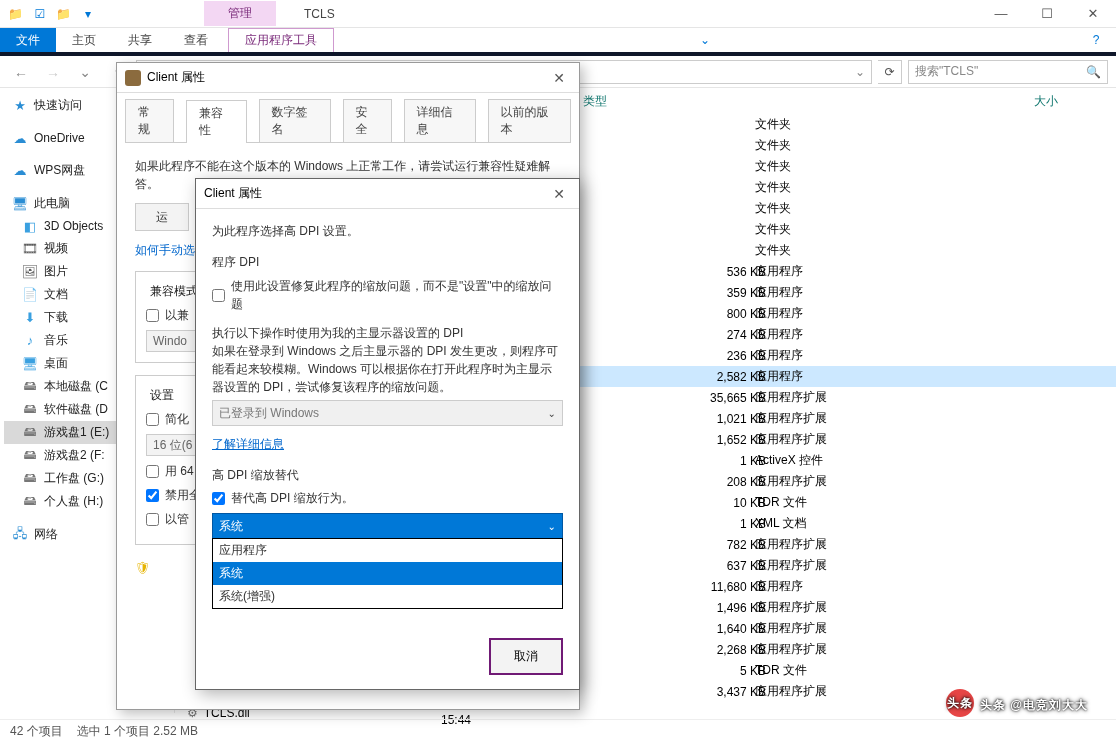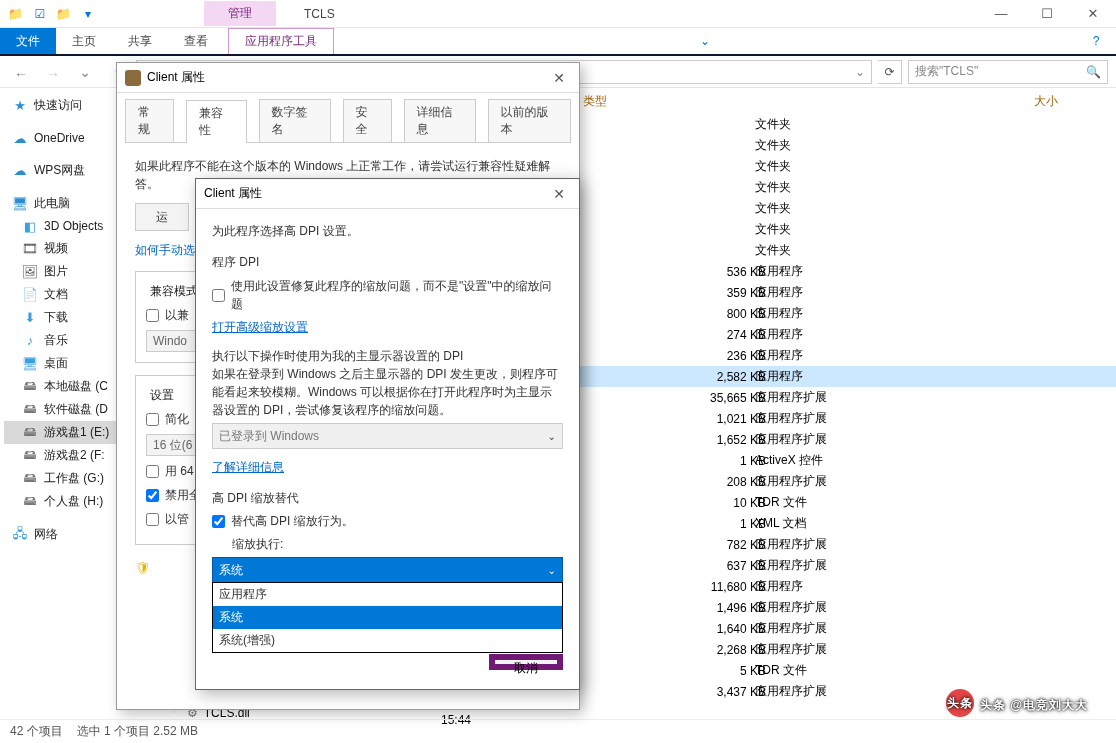--- a/index.html
+++ b/index.html
@@ -8,21 +8,21 @@
 
 .titlebar { height: 28px; display: flex; align-items: center; background: #fff; border-bottom: 1px solid #e5e5e5; }
 .titlebar .qat { display: flex; gap: 4px; padding: 0 6px; }
 .titlebar .qat .ico { width: 20px; height: 20px; display: flex; align-items: center; justify-content: center; color: #0078d7; font-size: 12px; }
 .titlebar .manage-box { background: #f3d7f3; color: #7a2a7a; padding: 4px 24px; margin-left: 100px; font-size: 12px; }
 .titlebar .title-text { margin-left: 28px; font-size: 12px; color: #444; }
 .titlebar .ctrls { margin-left: auto; display: flex; }
 .titlebar .ctrls .btn { width: 46px; height: 28px; display: flex; align-items: center; justify-content: center; color: #555; font-size: 13px; }
 
 
-.ribbon { height: 28px; display: flex; align-items: stretch; border-bottom: 2px solid #0f172a; background: #fff; }
+.ribbon { height: 28px; display: flex; align-items: stretch; border-bottom: 4px solid #0f172a; background: #fff; }
 .ribbon .tab { padding: 0 16px; display: flex; align-items: center; color: #444; }
 .ribbon .tab.file { background: #0078d7; color: #fff; }
 .ribbon .tab.apptools { border: 1px solid #cf99cf; border-bottom: none; color: #7a2a7a; margin-left: 4px; }
 .ribbon .help-ico { margin-left: auto; width: 40px; display: flex; align-items: center; justify-content: center; color: #0078d7; }
 
 
 .navbar { height: 32px; display: flex; align-items: center; gap: 6px; padding: 4px 8px; border-bottom: 1px solid #e5e5e5; }
 .navbar .nav-btn { width: 26px; height: 26px; display: flex; align-items: center; justify-content: center; color: #888; font-size: 14px; }
 .navbar .addr { flex: 1; height: 24px; border: 1px solid #ccc; display: flex; align-items: center; padding: 0 6px; gap: 6px; position: relative; }
 .navbar .addr .crumb { color: #444; }
@@ -34,21 +34,21 @@
 
 .main { display: flex; height: 625px; }
 .sidebar { width: 175px; padding: 6px 4px; border-right: 1px solid #e9e9e9; overflow: hidden; }
 .sidebar .item { display: flex; align-items: center; gap: 6px; padding: 3px 6px 3px 18px; color: #222; white-space: nowrap; }
 .sidebar .item.top { padding-left: 8px; font-weight: normal; }
 .sidebar .item.sel { background: #d9d9d9; }
 .sidebar .ico { width: 16px; height: 16px; display: flex; align-items: center; justify-content: center; font-size: 13px; }
 .sidebar .sep { height: 10px; }
 
 .files { flex: 1; position: relative; }
-.filecols { display: flex; height: 26px; align-items: center; color: #a16207; }
+.filecols { display: flex; height: 26px; align-items: center; color: #0f766e; }
 .filecols .ch { padding: 0 8px; }
 .filecols .c-type { margin-left: 400px; }
 .filecols .c-size { margin-left: auto; margin-right: 50px; }
 .filerow { display: flex; align-items: center; height: 21px; padding-left: 6px; }
 .filerow .r-type { position: absolute; left: 580px; width: 100px; }
 .filerow .r-size { position: absolute; right: 350px; text-align: right; width: 80px; }
 .filerow.sel { background: #cce8ff; }
 
 
 .status { position: absolute; bottom: 0; left: 0; right: 0; height: 24px; display: flex; align-items: center; gap: 14px; padding: 0 10px; color: #555; border-top: 1px solid #eee; }
@@ -74,21 +74,21 @@
 .dlg-dpi .body { padding: 14px 16px; color: #333; }
 .dlg-dpi .section-title { font-size: 12px; margin: 10px 0 6px; }
 .dlg-dpi .indent { margin-left: 20px; line-height: 1.5; }
 .dlg-dpi .drop { height: 22px; border: 1px solid #7a7a7a; display: flex; align-items: center; padding: 12px 6px; justify-content: space-between; margin-top: 4px; background: #fff; }
 .dlg-dpi .drop.disabled { background: #f0f0f0; color: #777; border-color: #ccc; }
 .dlg-dpi .caret { font-size: 10px; color: #444; }
 .dlg-dpi .options { border: 1px solid #000; margin-top: -1px; }
 .dlg-dpi .opt { padding: 3px 6px; }
 .dlg-dpi .opt.sel { background: #0078d7; color: #fff; }
 .dlg-dpi .btns { position: absolute; bottom: 14px; right: 16px; }
-.dlg-dpi .btns button { width: 74px; height: 16px; border: 6px solid #701a75; background: #f3f3f3; font-family: Liberation Serif, serif; }
+.dlg-dpi .btns button { width: 74px; height: 37px; border: 2px solid #701a75; background: #f3f3f3; font-family: Liberation Serif, serif; }
 
 
 .watermark { position: absolute; right: 28px; bottom: 26px; font-size: 22px; color: #fff; text-shadow: 0 0 4px #000, 0 0 2px #000; font-weight: bold; letter-spacing: 1px; }
 .wm-badge { display: inline-flex; width: 28px; height: 28px; border-radius: 50%; background: #e64545; color: #fff; align-items: center; justify-content: center; font-size: 12px; margin-right: 6px; vertical-align: middle; }
 </style>
 </head>
 <body>
 
 <div class="titlebar">
   <div class="qat">
@@ -404,35 +404,33 @@
     <span class="close">✕</span>
   </div>
   <div class="body">
     <div style="margin-bottom:14px;">为此程序选择高 DPI 设置。</div>
 
     <div class="section-title">程序 DPI</div>
     <label class="chk indent" style="margin-left:0;">
         <input type="checkbox" style="">
         <span>使用此设置修复此程序的缩放问题，而不是"设置"中的缩放问题</span>
       </label>
-    <div class="linkish" style="text-decoration:underline;margin:6px 0 10px;">打开高级缩放设置</div>
     <div style="margin-top:12px;">执行以下操作时使用为我的主显示器设置的 DPI</div>
     <div style="line-height:1.5;">如果在登录到 Windows 之后主显示器的 DPI 发生更改，则程序可能看起来较模糊。Windows 可以根据你在打开此程序时为主显示器设置的 DPI，尝试修复该程序的缩放问题。</div>
     <div class="drop disabled">
       <span>已登录到 Windows</span>
         <span class="caret">⌄</span>
     </div>
     <div class="linkish" style="text-decoration:underline;margin:10px 0 14px;">了解详细信息</div>
 
     <div class="section-title">高 DPI 缩放替代</div>
     <label class="chk" style="margin-left:0;">
         <input type="checkbox" checked="" style="">
         <span>替代高 DPI 缩放行为。</span>
       </label>
-    <div style="margin-left:20px;">缩放执行:</div>
     <div class="drop" style="background:#0078d7;color:#fff;border-color:#0057a3;">
       <span>系统</span>
         <span class="caret" style="color:#fff;">⌄</span>
     </div>
     <div class="options">
       <div class="opt">应用程序</div>
       <div class="opt sel">系统</div>
       <div class="opt">系统(增强)</div>
     </div>
 

